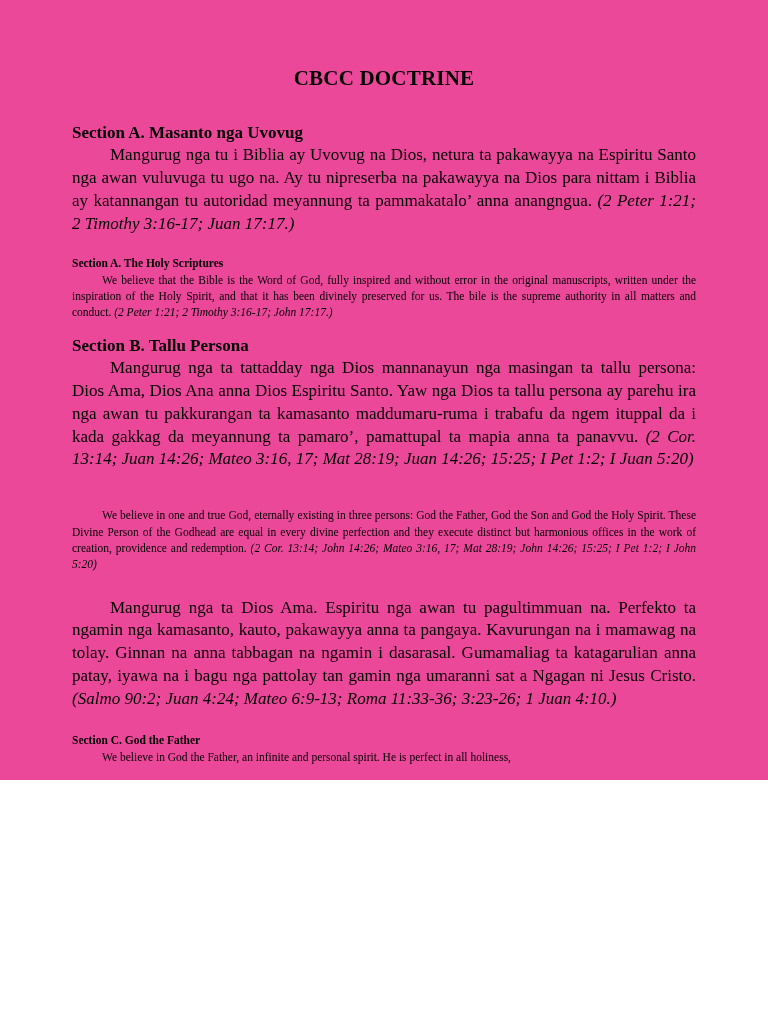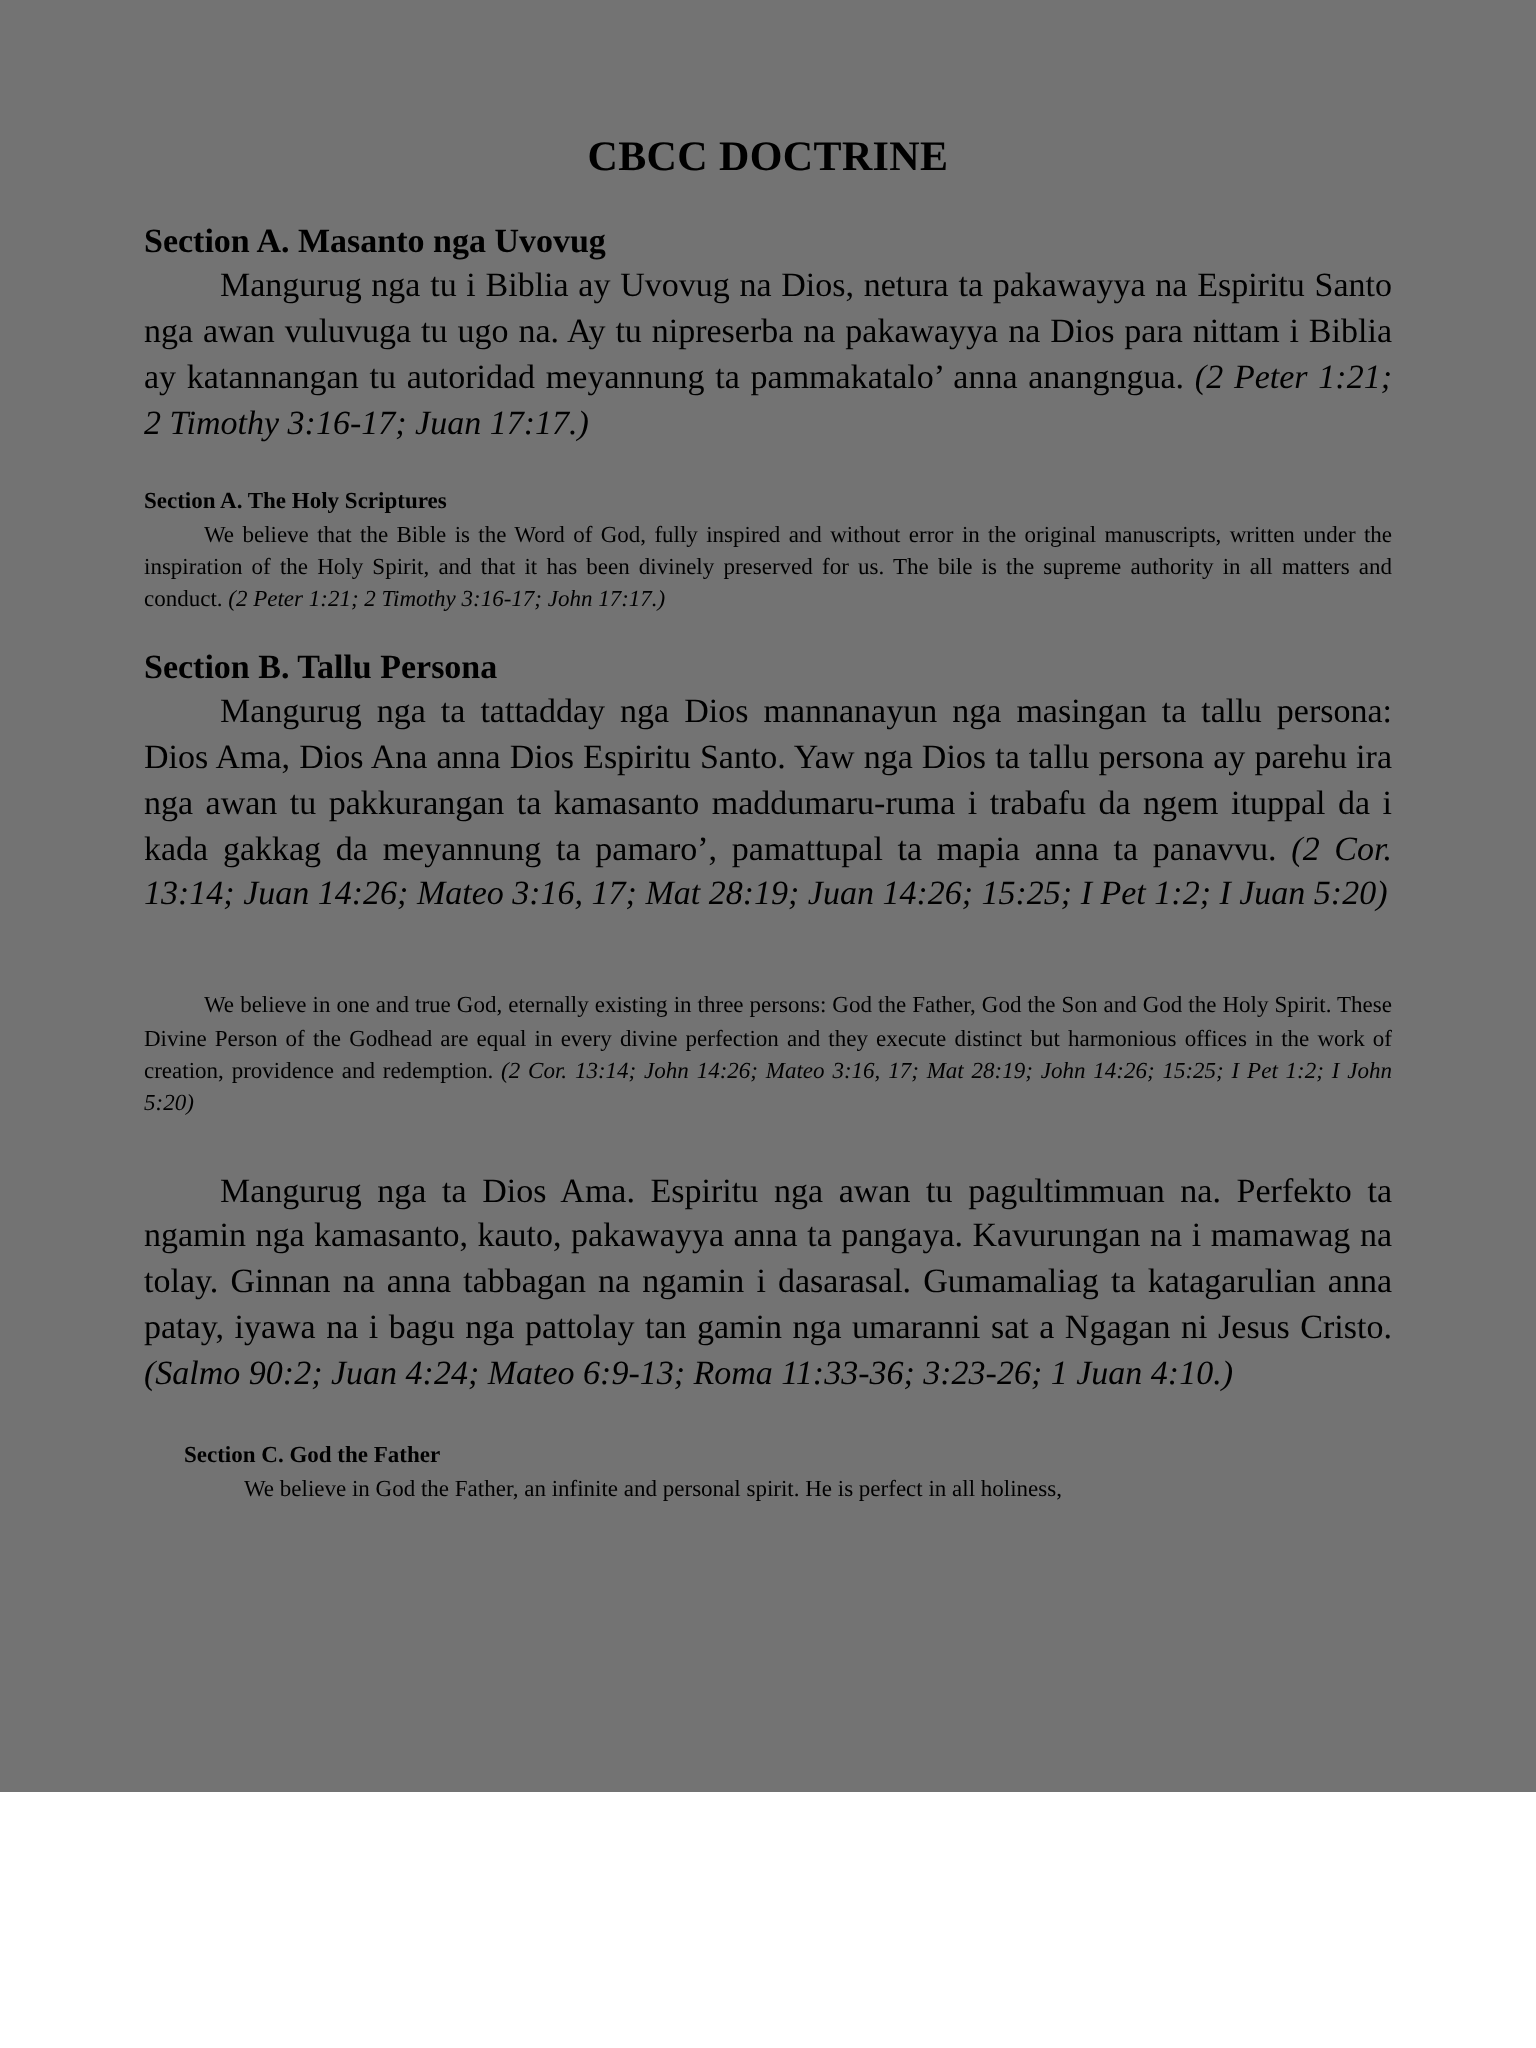--- a/index.html
+++ b/index.html
@@ -11,24 +11,24 @@
     width: 768px;
     height: 1024px;
     overflow: hidden;
     font-family: "Liberation Serif", "DejaVu Serif", serif;
     color: #000000;
     -webkit-font-smoothing: antialiased;
   }
   .page {
     position: relative;
     width: 768px;
-    height: 896px;
+    height: 780px;
     box-sizing: border-box;
     padding: 0 72px;
-    background: #737373;
+    background: #ec4899;
   }
   .doc-title {
     text-align: center;
     font-size: 21px;
     font-weight: bold;
     letter-spacing: 0.2px;
     margin: 0;
     padding-top: 66px;
     line-height: 1.15;
   }
@@ -71,26 +71,26 @@
     text-align: justify;
     text-justify: inter-word;
     text-indent: 30px;
     margin: 0;
     hyphens: none;
   }
   .small-body .ref {
     font-style: italic;
   }
   
-  .gap-a  { margin-top: 20px; }
+  .gap-a  { margin-top: 32px; }
   .gap-b  { margin-top: 14px; }
   .gap-c  { margin-top: 24px; }
   .gap-sa { }
   .gap-sb { margin-top: 36px; }
-  .gap-sc { margin-top: 22px; margin-left: 20px; }
+  .gap-sc { margin-top: 22px; }
 </style>
 </head>
 <body>
 
 <div class="page">
 
   <h1 class="doc-title">CBCC DOCTRINE</h1>
 
   <div class="section-block gap-a">
     <div class="section-heading">Section A. Masanto nga Uvovug</div>

